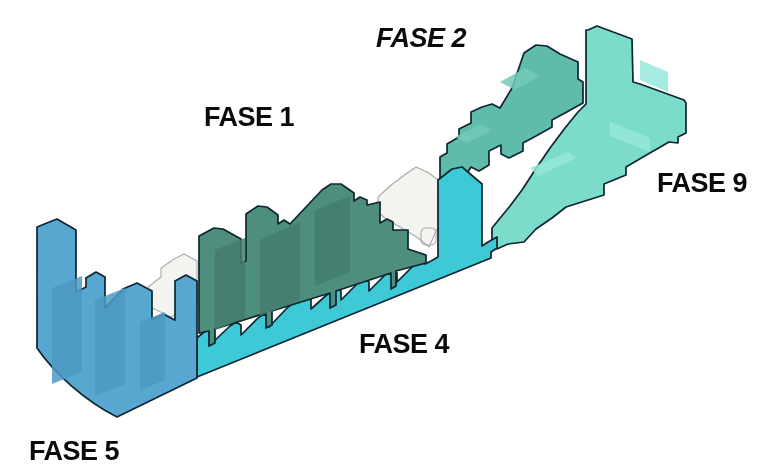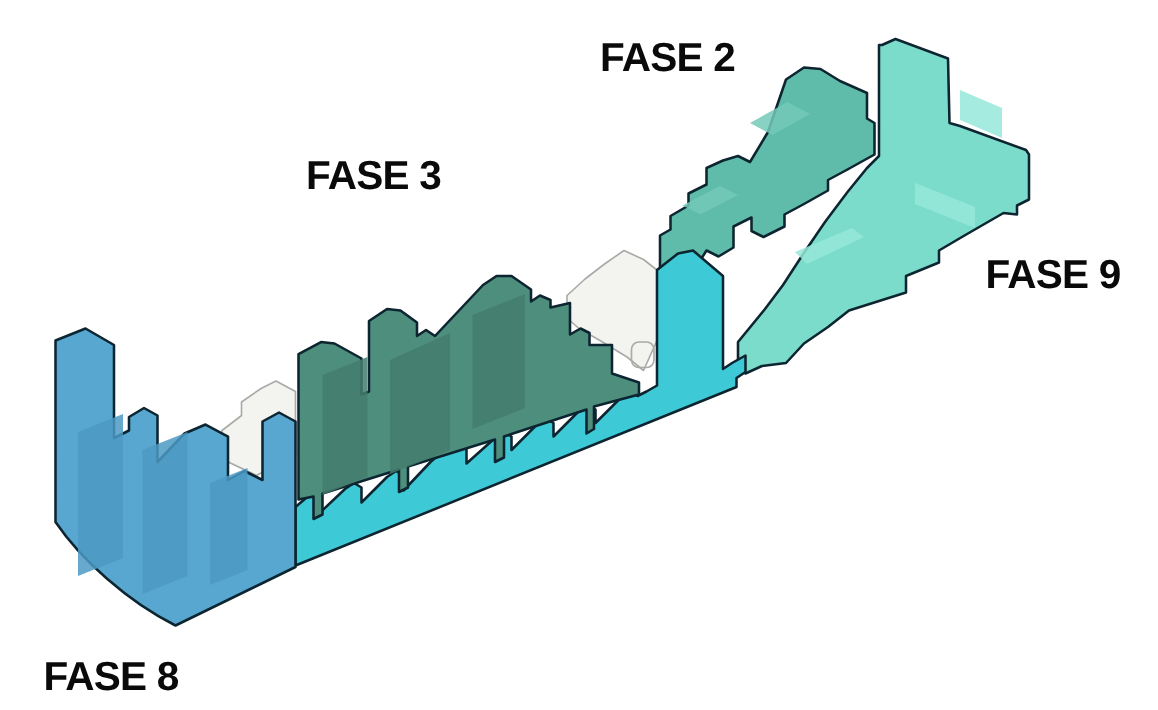--- a/index.html
+++ b/index.html
@@ -124,22 +124,23 @@
                L 197,378 L 117,417
                C 85,401 54,373 37,348 Z" fill="#57A7D0"></path>
       <g>
         <polygon class="inner-shade" points="52,288 82,276 82,372 52,384" fill="#4C9AC4"></polygon>
         <polygon class="inner-shade" points="95,300 125,288 125,384 95,396" fill="#4C9AC4"></polygon>
         <polygon class="inner-shade" points="140,322 165,312 165,380 140,390" fill="#4C9AC4"></polygon>
       </g>
     </g>
   </svg>
 
-  <div class="phase-label" style="left:204px; top:104px;">FASE 3</div>
+  <div class="phase-label" style="left:204px; top:104px;">FASE 1</div>
 
-  <div class="phase-label" style="left:400px; top:25px;">FASE 2</div>
+  <div class="phase-label" style="left:376px; top:25px;font-style:italic;">FASE 2</div>
 
   <div class="phase-label" style="left:657px; top:170px;">FASE 9</div>
 
+  <div class="phase-label" style="left:359px; top:331px;">FASE 4</div>
 
-  <div class="phase-label" style="left:29px; top:438px;">FASE 8</div>
+  <div class="phase-label" style="left:29px; top:438px;">FASE 5</div>
 
 </div>
 
 </body></html>

